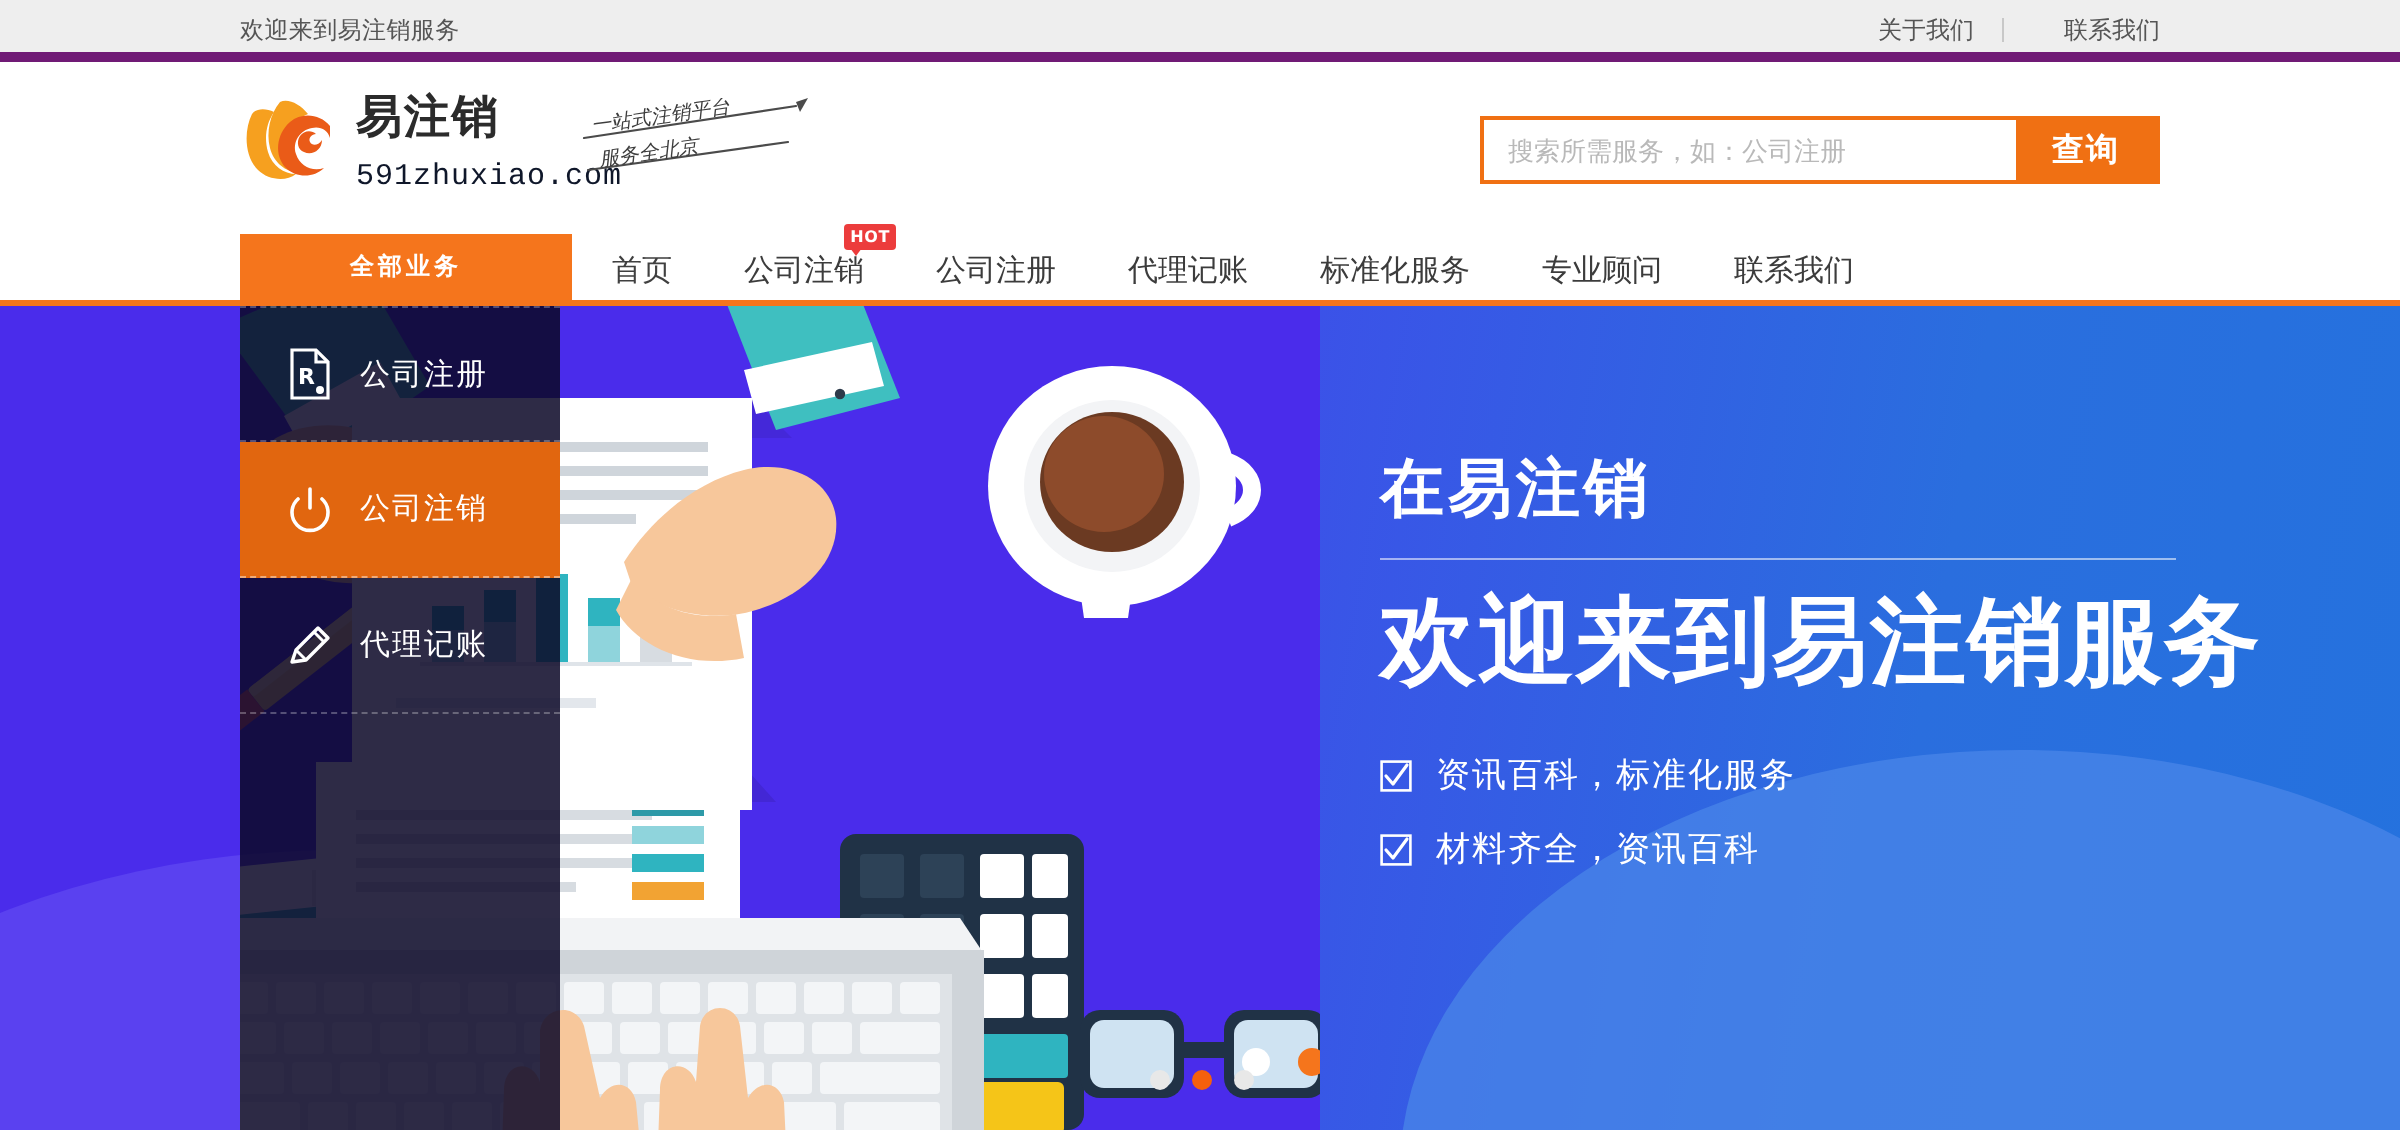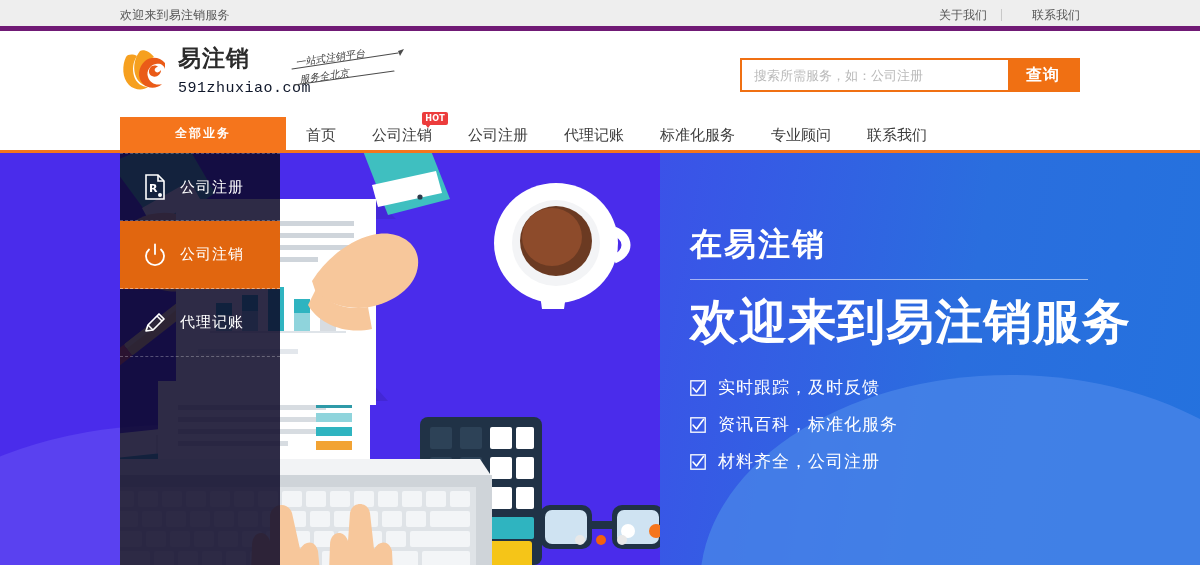--- a/index.html
+++ b/index.html
@@ -520,35 +520,28 @@
     <div class="hero-copy">
       <div class="hero-sub">在易注销</div>
       <div class="hero-rule"></div>
       <div class="hero-title">欢迎来到易注销服务</div>
       <div class="hero-bullets">
         <div class="bullet">
           <svg class="bullet-check" viewBox="0 0 16 16">
             <rect x="0.8" y="0.8" width="14.4" height="14.4" fill="none" stroke="#ffffff" stroke-width="1.3"></rect>
             <path d="M3 8 L6.5 12 L13.5 2.5" fill="none" stroke="#ffffff" stroke-width="1.6" stroke-linecap="round" stroke-linejoin="round"></path>
           </svg>
-          <span class="bullet-text">实时跟踪，及时反馈</span>
-        </div>
-        <div class="bullet">
-          <svg class="bullet-check" viewBox="0 0 16 16">
-            <rect x="0.8" y="0.8" width="14.4" height="14.4" fill="none" stroke="#ffffff" stroke-width="1.3"></rect>
-            <path d="M3 8 L6.5 12 L13.5 2.5" fill="none" stroke="#ffffff" stroke-width="1.6" stroke-linecap="round" stroke-linejoin="round"></path>
-          </svg>
           <span class="bullet-text">资讯百科，标准化服务</span>
         </div>
         <div class="bullet">
           <svg class="bullet-check" viewBox="0 0 16 16">
             <rect x="0.8" y="0.8" width="14.4" height="14.4" fill="none" stroke="#ffffff" stroke-width="1.3"></rect>
             <path d="M3 8 L6.5 12 L13.5 2.5" fill="none" stroke="#ffffff" stroke-width="1.6" stroke-linecap="round" stroke-linejoin="round"></path>
           </svg>
-          <span class="bullet-text">材料齐全，公司注册</span>
+          <span class="bullet-text">材料齐全，资讯百科</span>
         </div>
       </div>
     </div>
   </div>
 
   <div class="dots">
     <span class="dot"></span>
     <span class="dot active"></span>
     <span class="dot"></span>
   </div>

